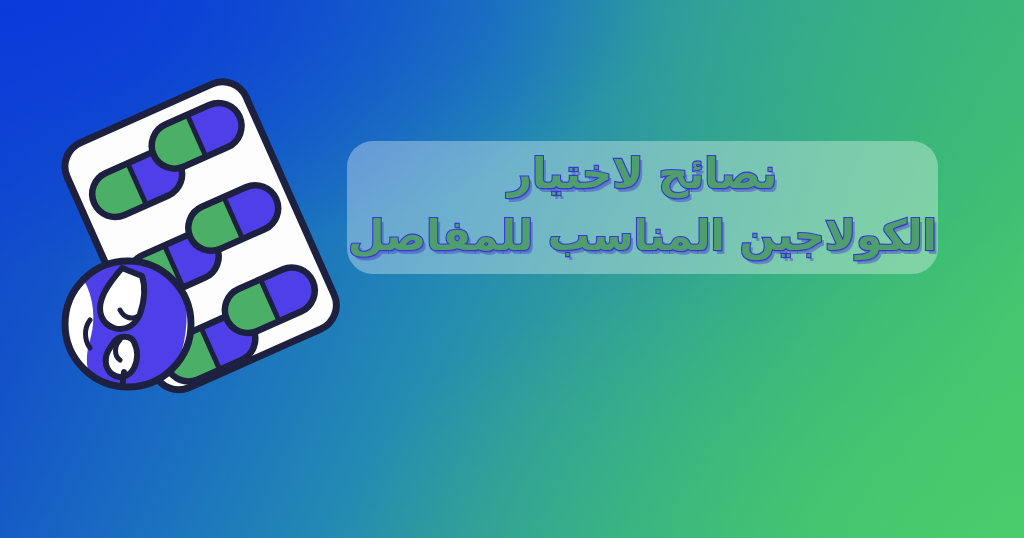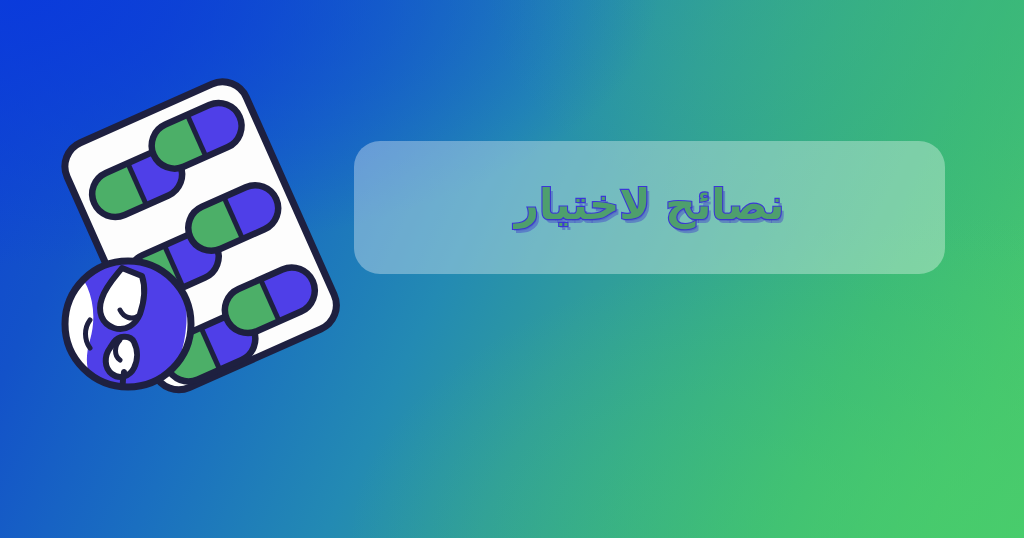--- a/index.html
+++ b/index.html
@@ -69,21 +69,20 @@
     width: 591px;
     height: 133px;
     border-radius: 26px;
     background: rgba(255, 255, 255, 0.34);
     display: flex;
     flex-direction: column;
     align-items: center;
     justify-content: center;
     box-sizing: border-box;
     padding: 4px 14px 10px;
-    margin-left: 7px;
   }
 
   .headline {
     margin: 0;
     text-align: center;
     direction: rtl;
     font-family: "DejaVu Sans", "Liberation Sans", sans-serif;
     font-weight: 700;
     font-size: 42px;
     line-height: 1.42;
@@ -172,16 +171,17 @@
           <path d="M28,248 C22,256 22,268 28,276" fill="none" stroke="#1e2040" stroke-width="5" stroke-linecap="round"></path>
         </g>
         <circle cx="66" cy="252" r="63" fill="none" stroke="#1e2040" stroke-width="7"></circle>
       </g>
     </svg>
   </div>
 
   <div class="text-panel">
     <h1 class="headline">
       <span class="line line-1">نصائح لاختيار</span>
+      <span class="line line-2">الكولاجين المناسب للمفاصل</span>
     </h1>
   </div>
 
 </div>
 
 </body></html>

